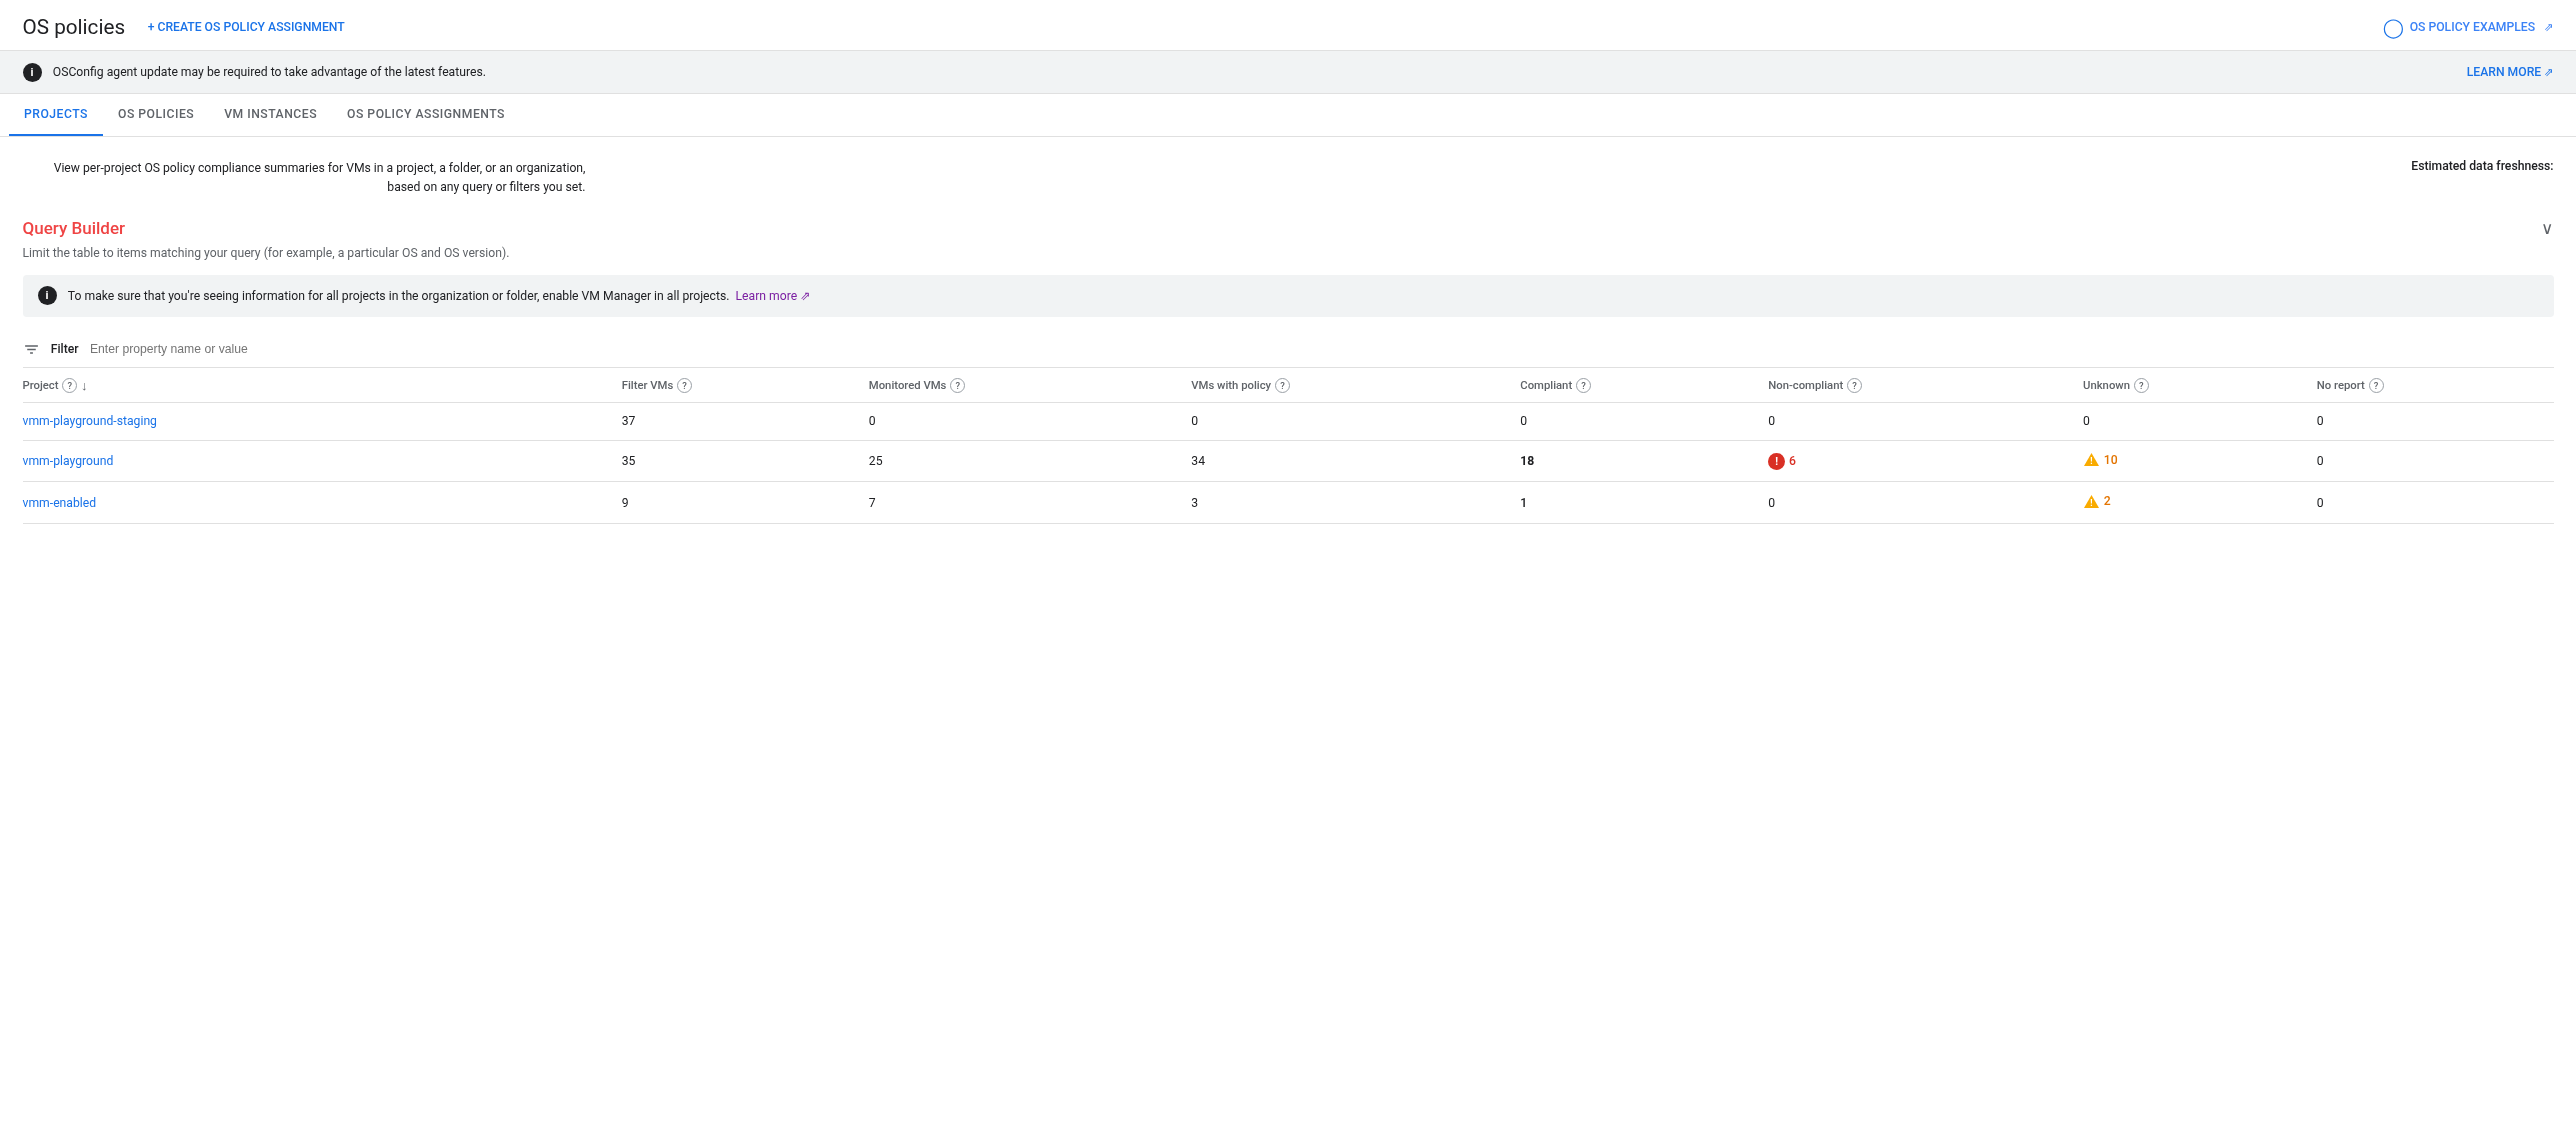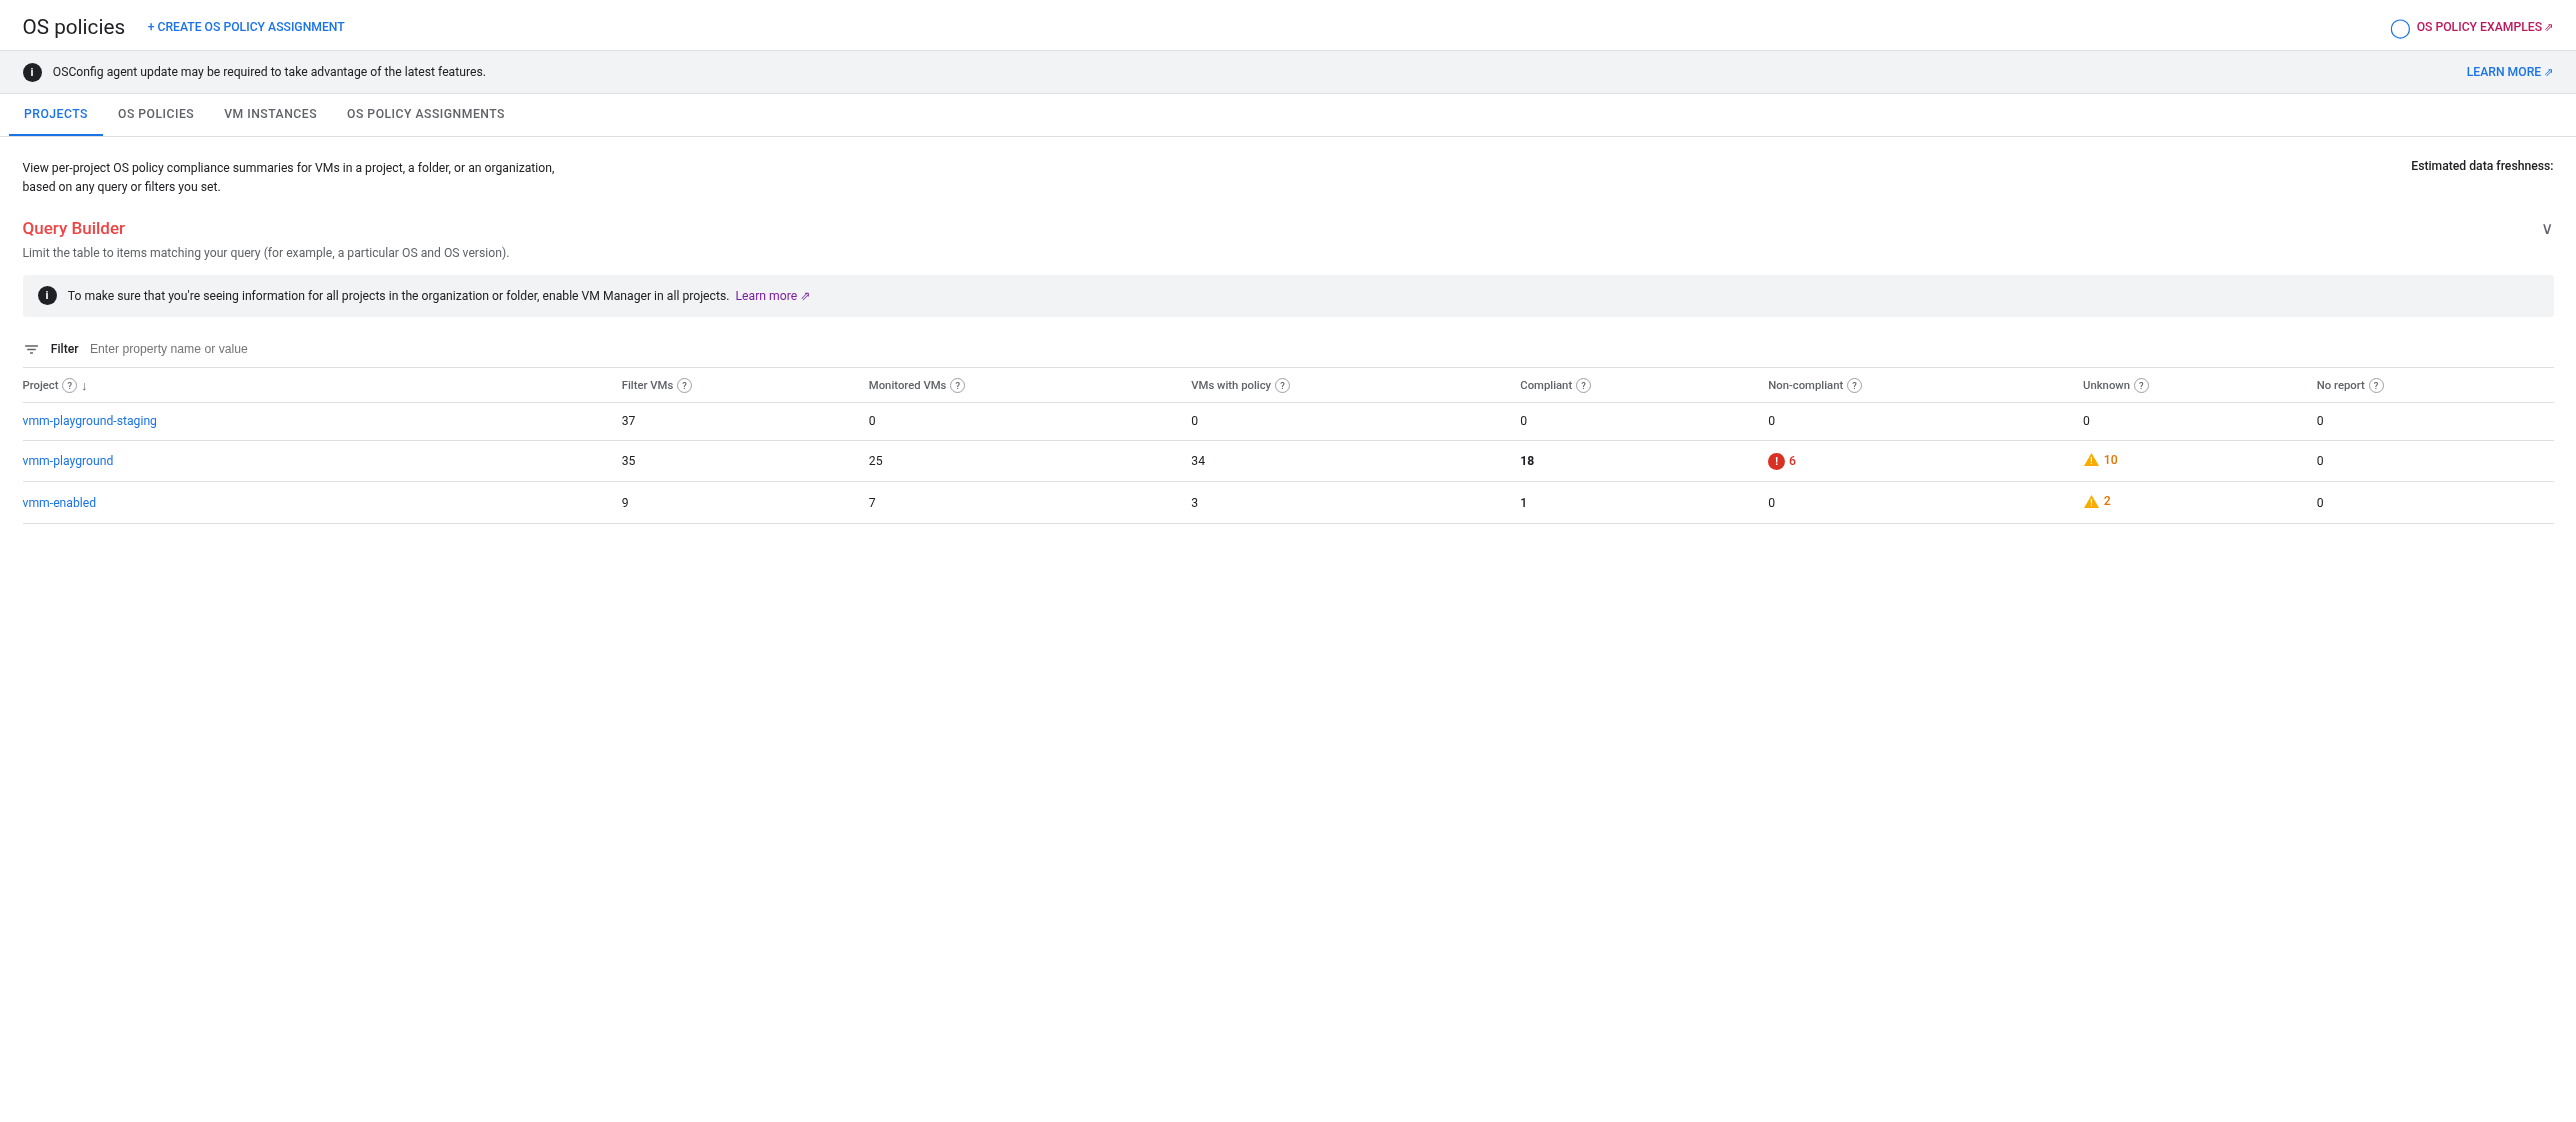--- a/index.html
+++ b/index.html
@@ -34,27 +34,27 @@
       display: flex;
       align-items: center;
       gap: 3.8px;
     }
     .header-right {
       display: flex;
       align-items: center;
       gap: 5.6px;
     }
     .examples-link {
-      color: #be185d;
+      color: #3b82f6;
       text-decoration: none;
       font-size: 12.2px;
       font-weight: 500;
       display: flex;
       align-items: center;
-      gap: 2px;
+      gap: 9px;
     }
     .info-banner {
       background: #f1f3f4;
       display: flex;
       align-items: center;
       justify-content: space-between;
       padding: 11.3px 22.5px;
       border-bottom: 0.9px solid #e0e0e0;
     }
     .info-banner-left {
@@ -120,20 +120,21 @@
     .freshness-label {
       font-size: 12.2px;
       color: #202124;
       font-weight: 500;
     }
     .top-row {
       display: flex;
       justify-content: space-between;
       align-items: flex-start;
       margin-bottom: 22.5px;
+      text-align: right;
     }
     .query-builder {
       margin-bottom: 15px;
       margin-top: 22.5px;
     }
     .query-builder-header {
       display: flex;
       align-items: center;
       justify-content: space-between;
       cursor: pointer;

